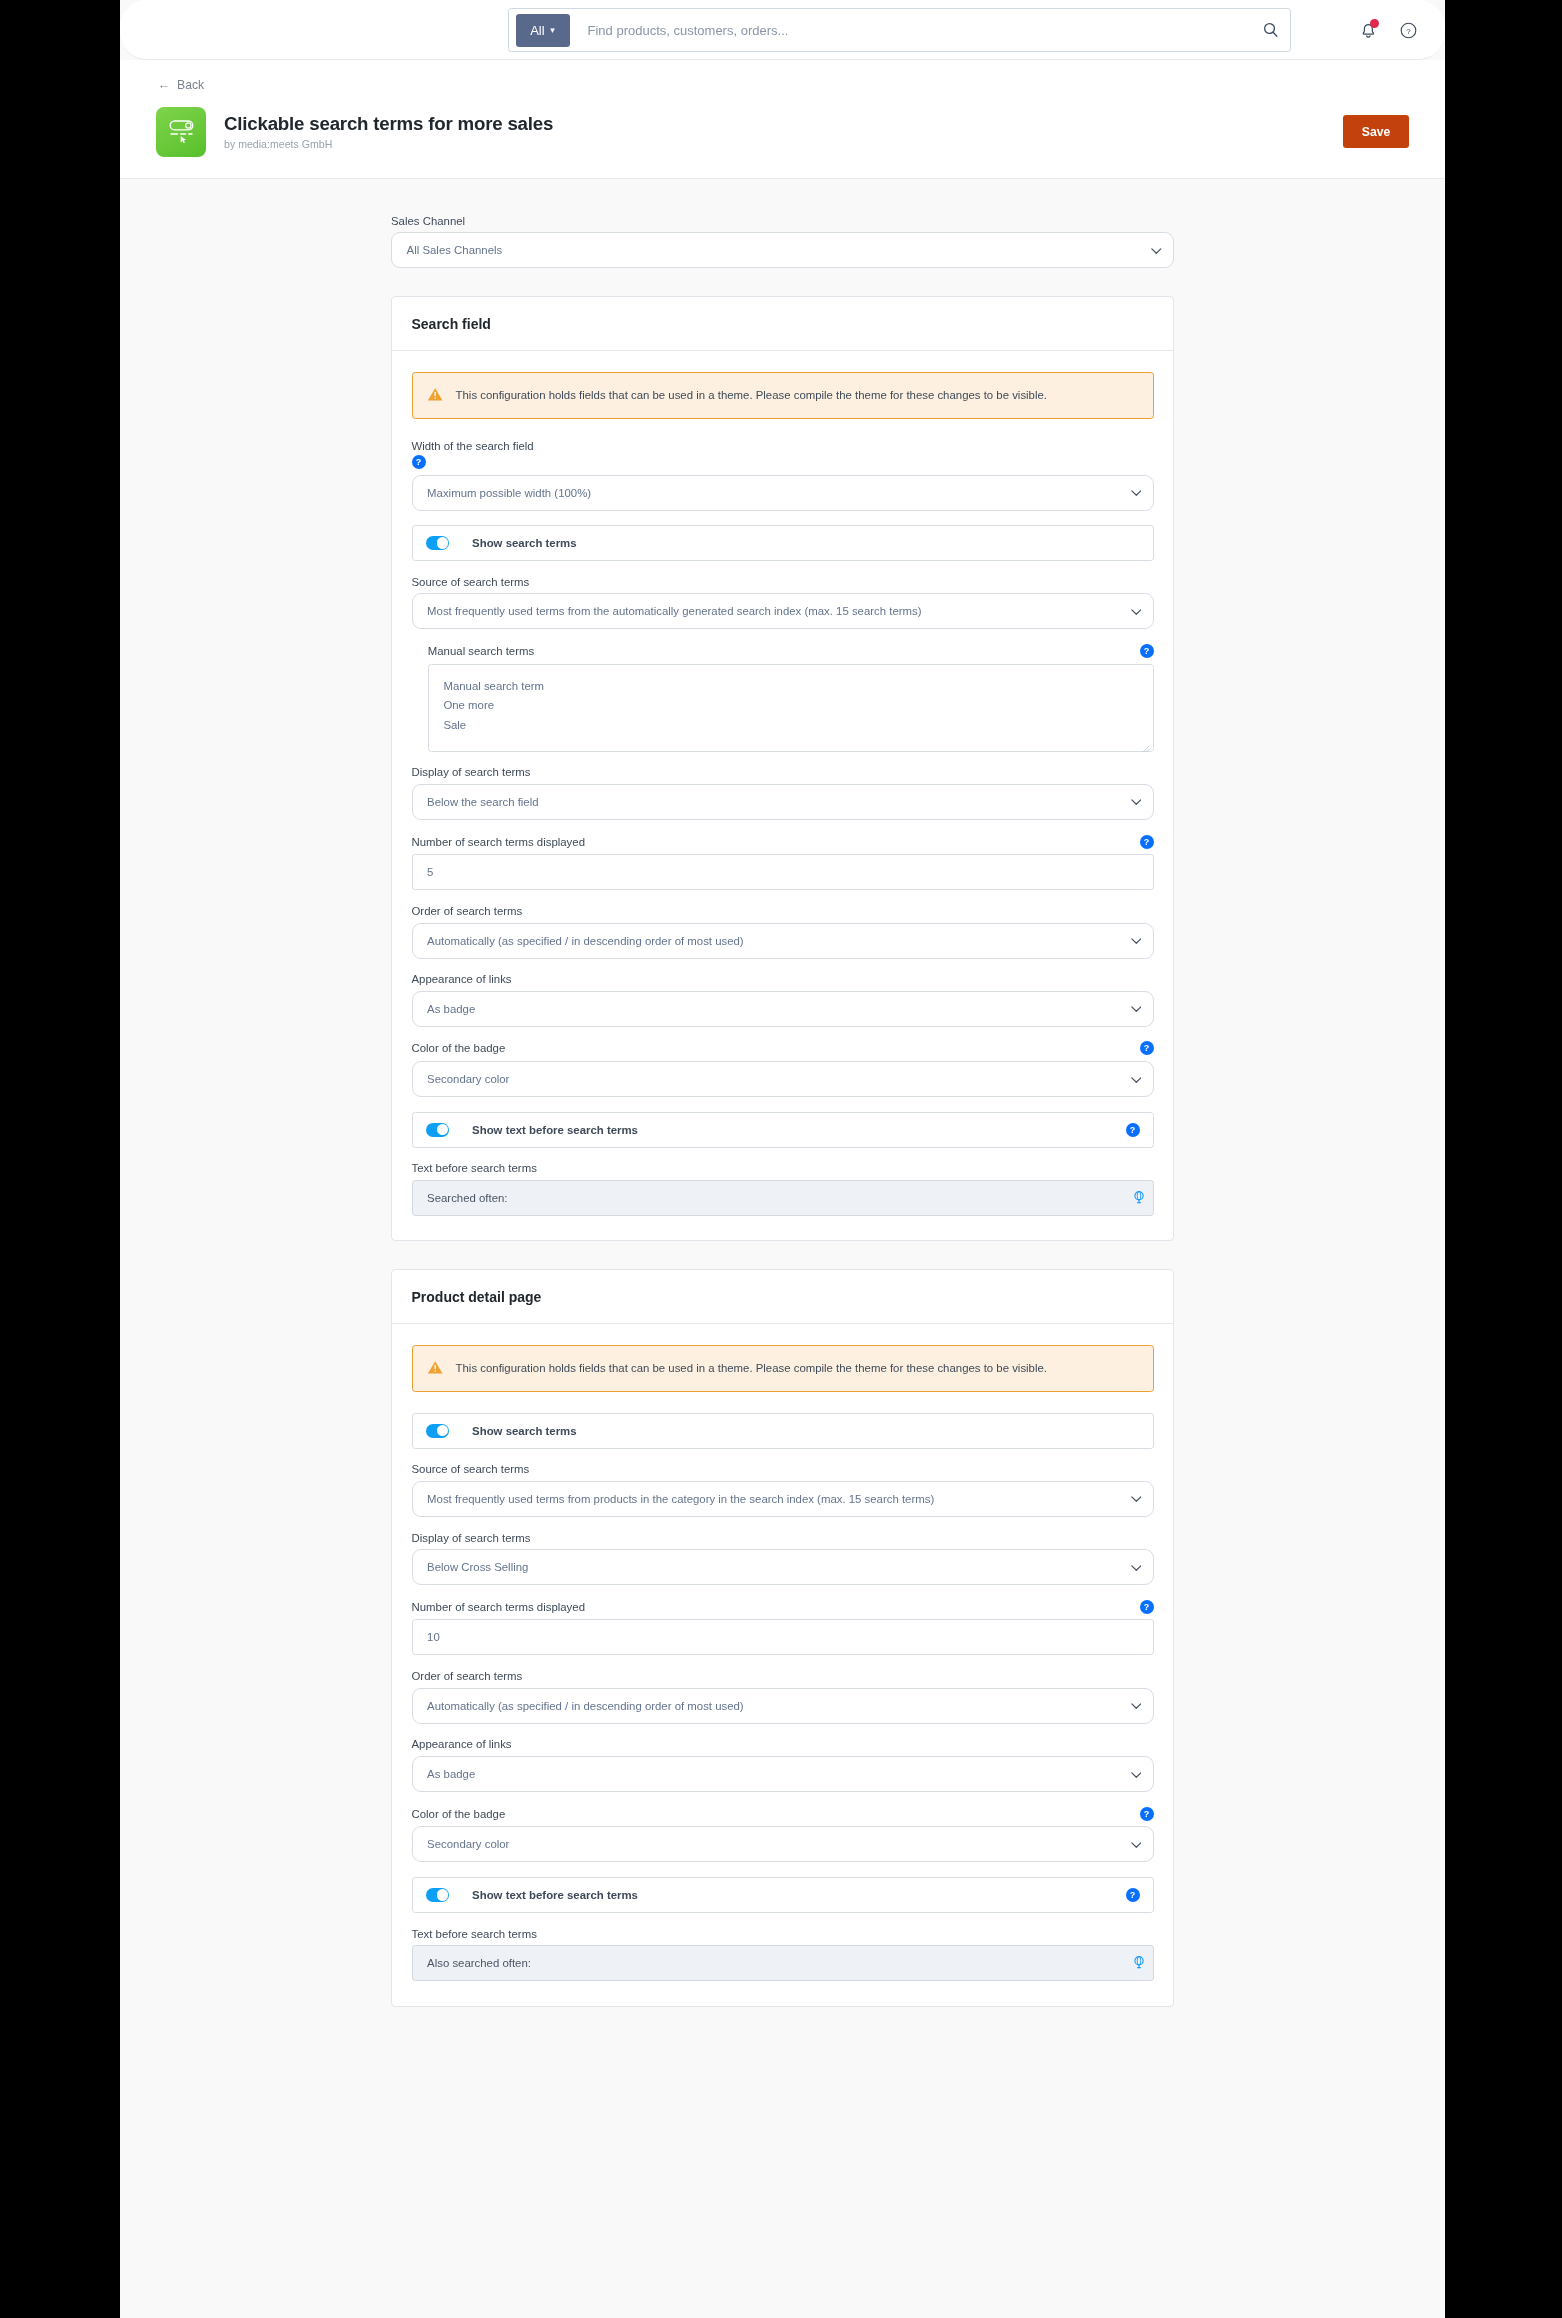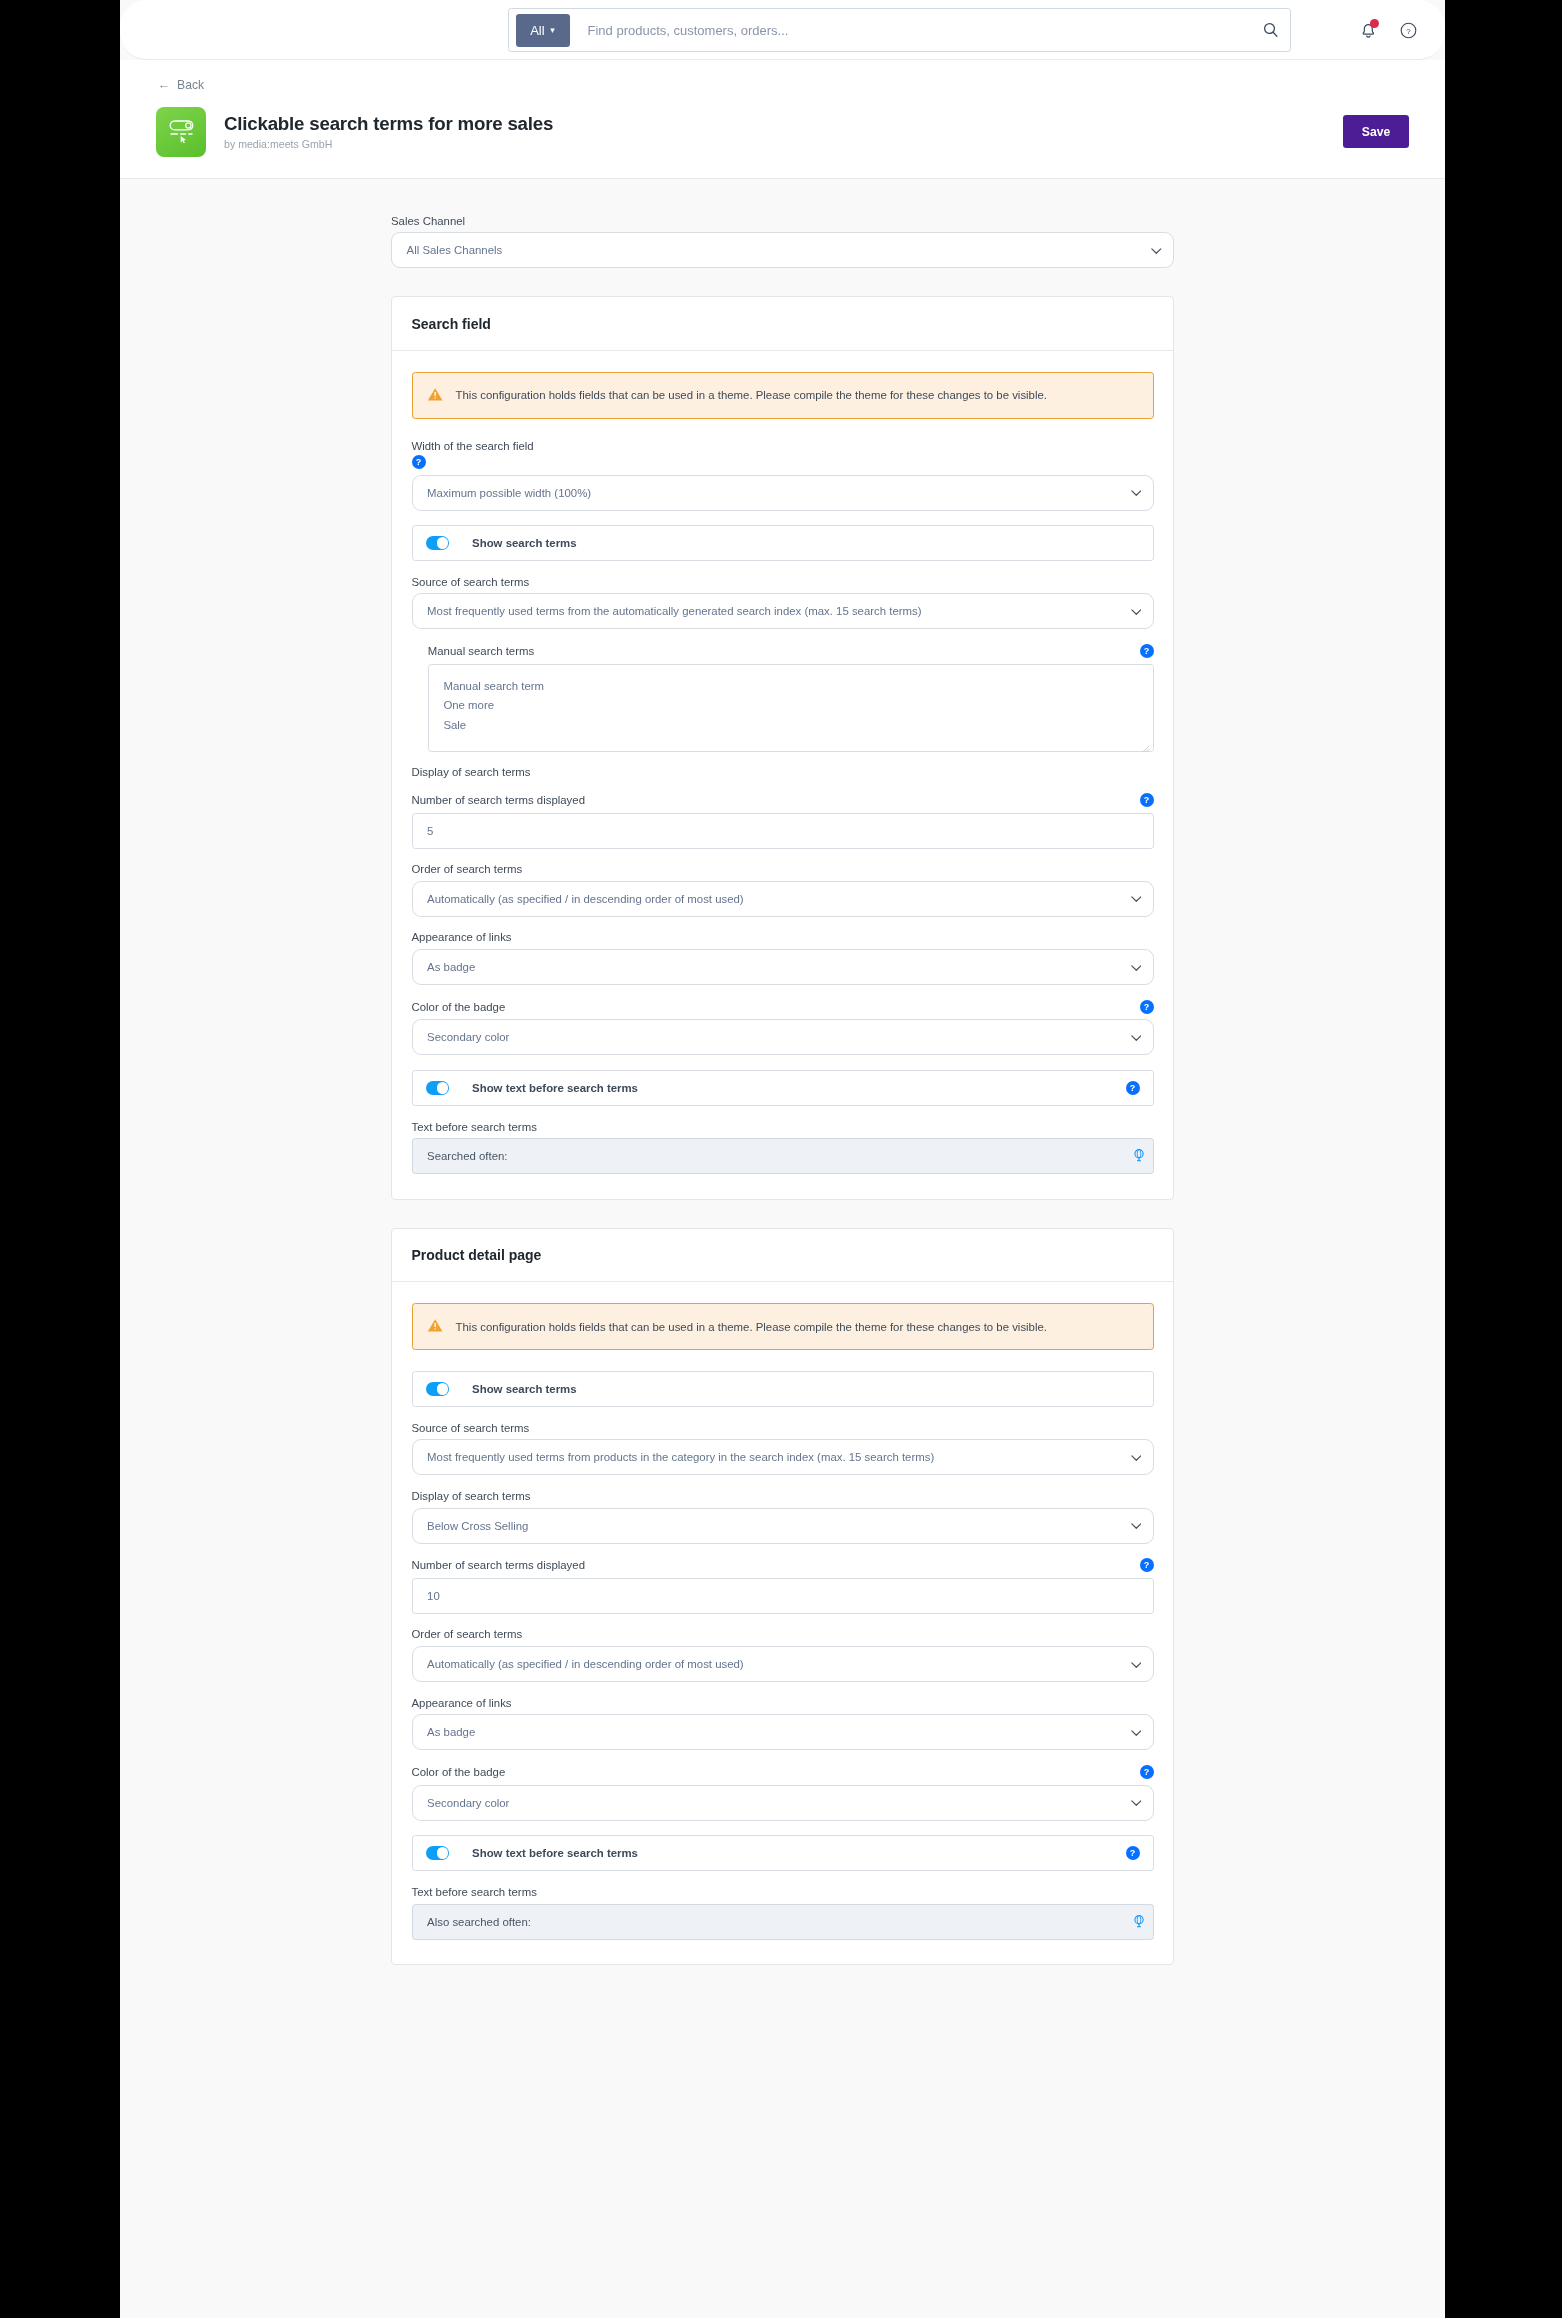--- a/index.html
+++ b/index.html
@@ -130,21 +130,21 @@
     font-weight: bold;
     color: #20272e;
     letter-spacing: -0.2px;
   }
   .hdr-sub {
     font-size: 10.6px;
     color: #9aa3ad;
     margin-top: 3.3px;
   }
   .save-btn {
-    background: #4c1d95;
+    background: #c2410c;
     color: #fff;
     border: none;
     border-radius: 3.3px;
     font-size: 12.2px;
     font-weight: bold;
     height: 33px;
     padding: 0 18.7px;
     cursor: pointer;
     font-family: "Liberation Sans", sans-serif;
   }
@@ -454,20 +454,28 @@
                     <line x1="9" y1="5" x2="5" y2="9" stroke="#b9c1cb" stroke-width="1"></line>
                   </svg>
                 </span>
               </div>
             </div>
 
             <div class="field">
               <div class="field-label">
                 <span class="lbl-txt">Display of search terms</span>
               </div>
+              <div class="select">
+                <span>Below the search field</span>
+                <span class="chev">
+                  <svg width="10.6" height="6.5" viewBox="0 0 13 8" fill="none">
+                      <path d="M1 1l5.5 5.5L12 1" stroke="#4a5565" stroke-width="1.5" stroke-linecap="round" stroke-linejoin="round"></path>
+                    </svg>
+                </span>
+              </div>
             </div>
 
             <div class="field">
               <div class="field-label">
                 <span class="lbl-txt">Number of search terms displayed</span>
                 <span class="help-dot">?</span>
               </div>
               <div class="input">
                 <span>5</span>
               </div>

